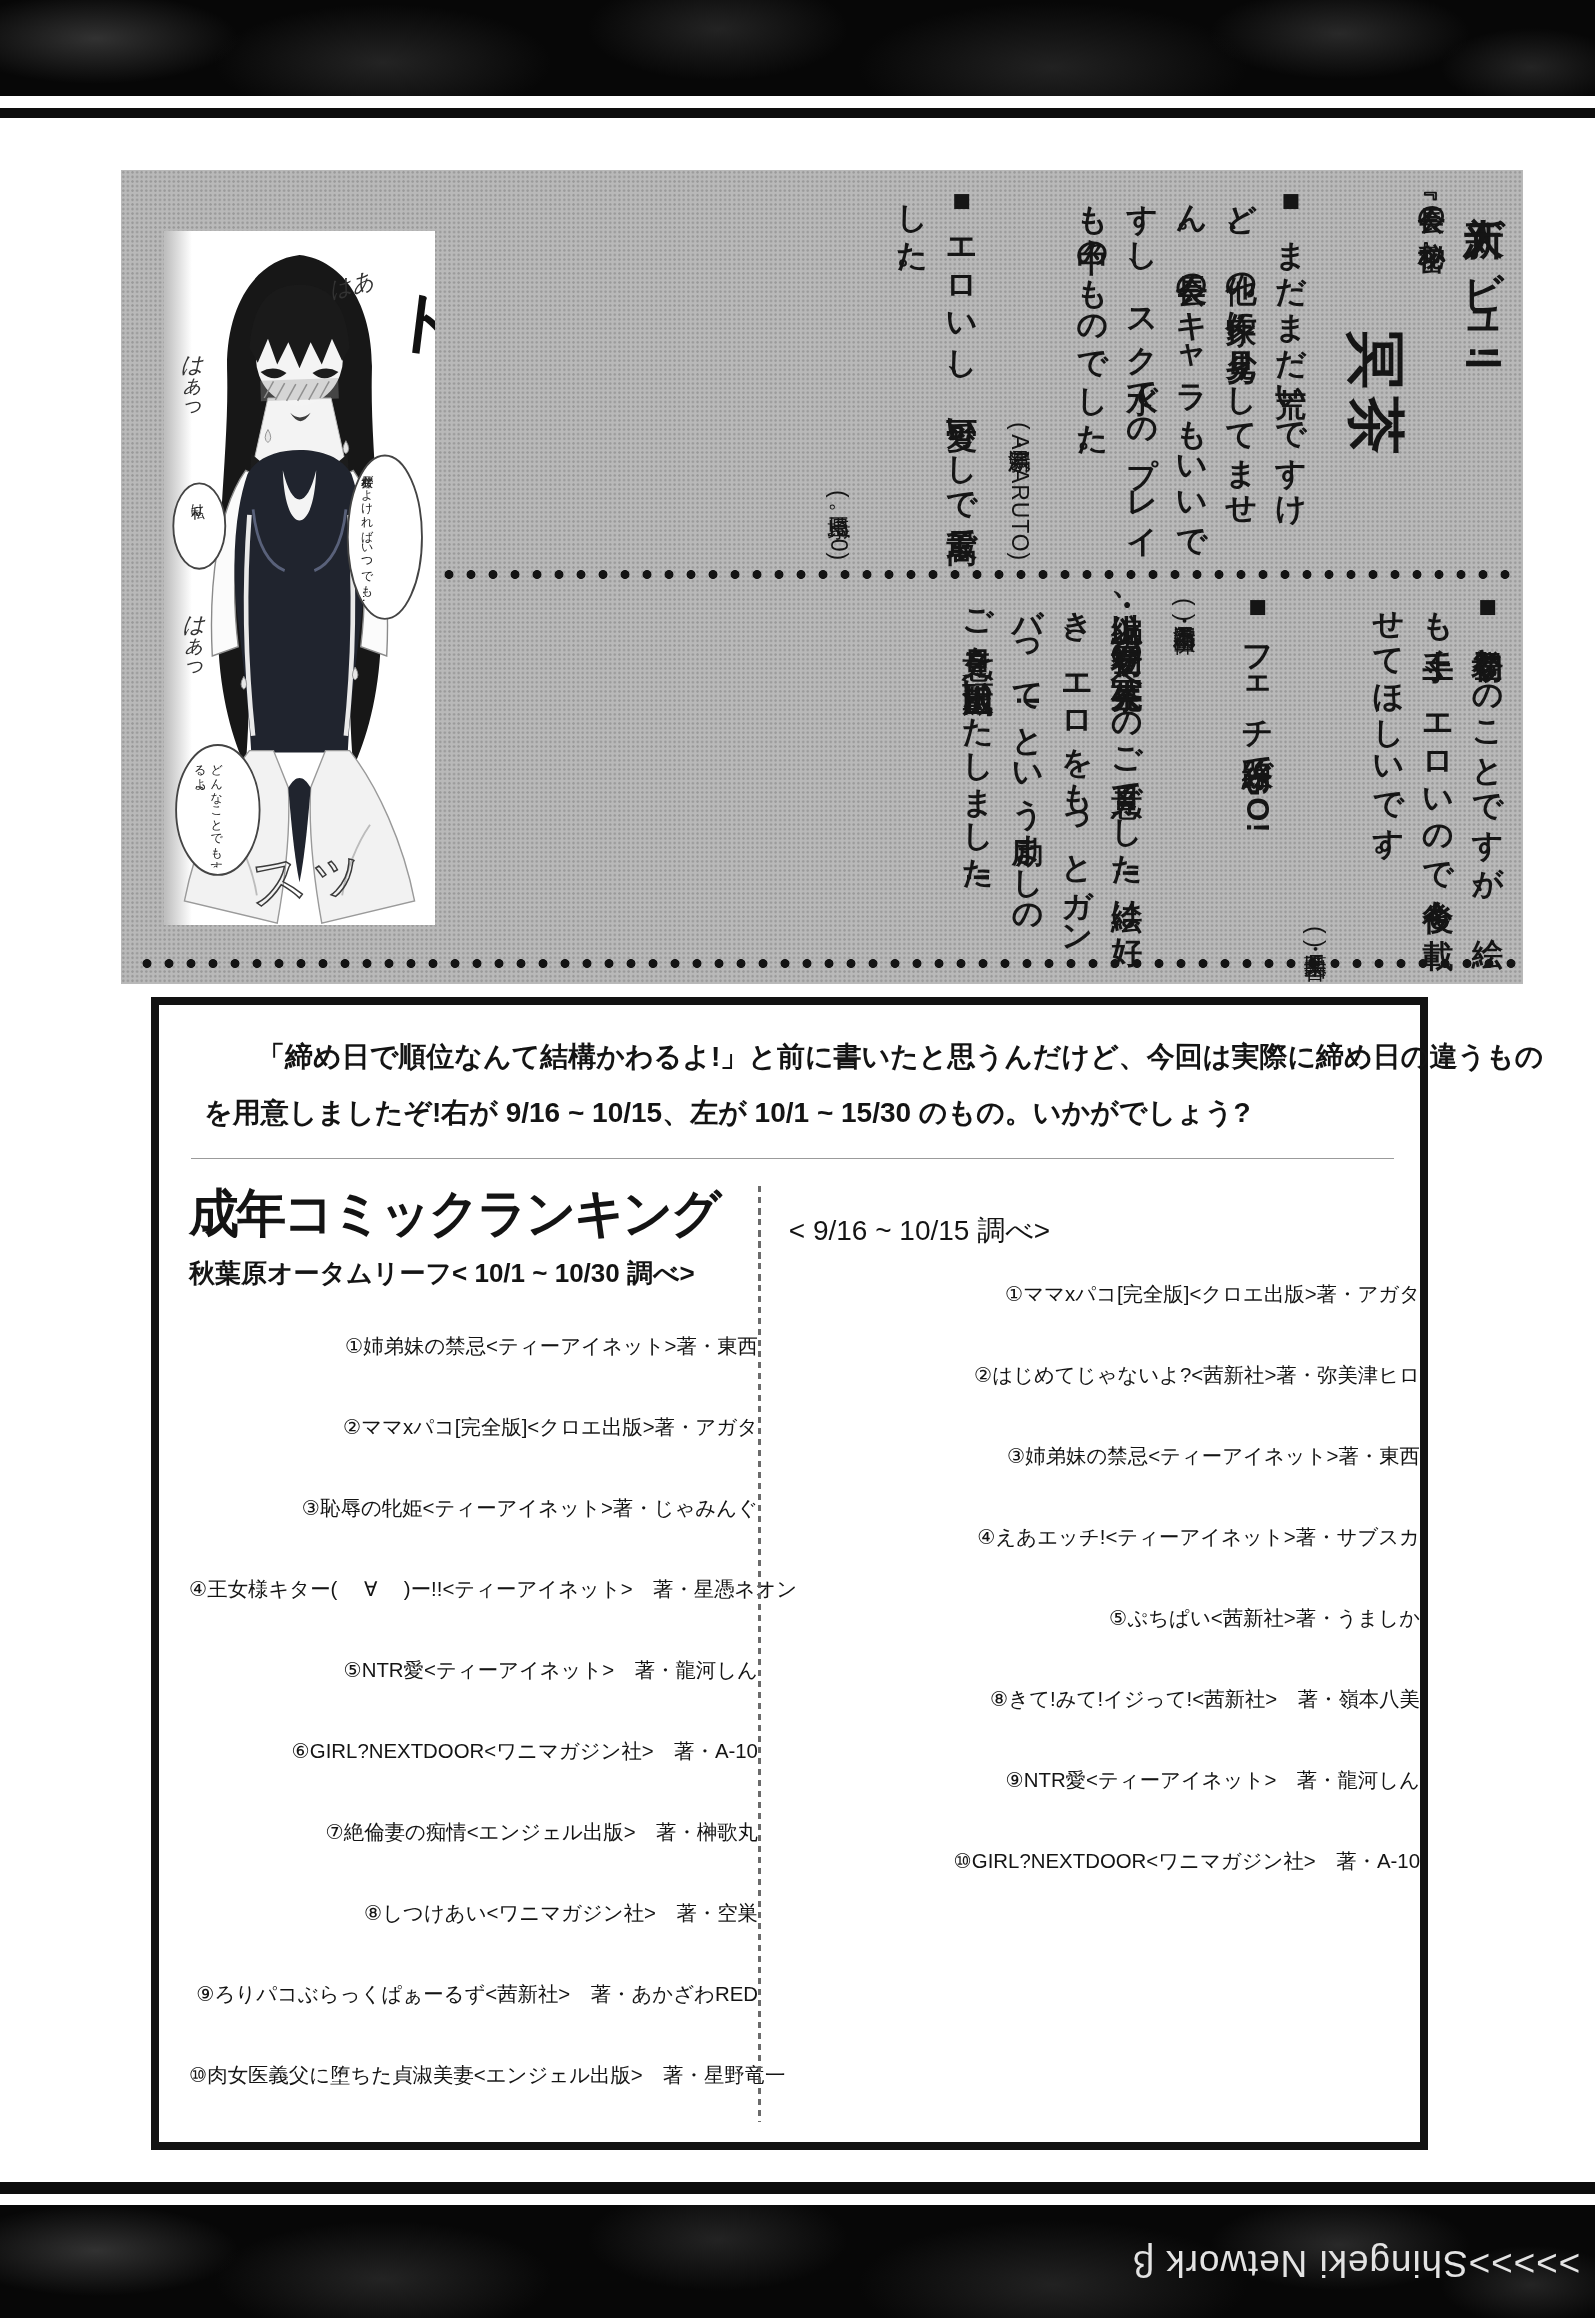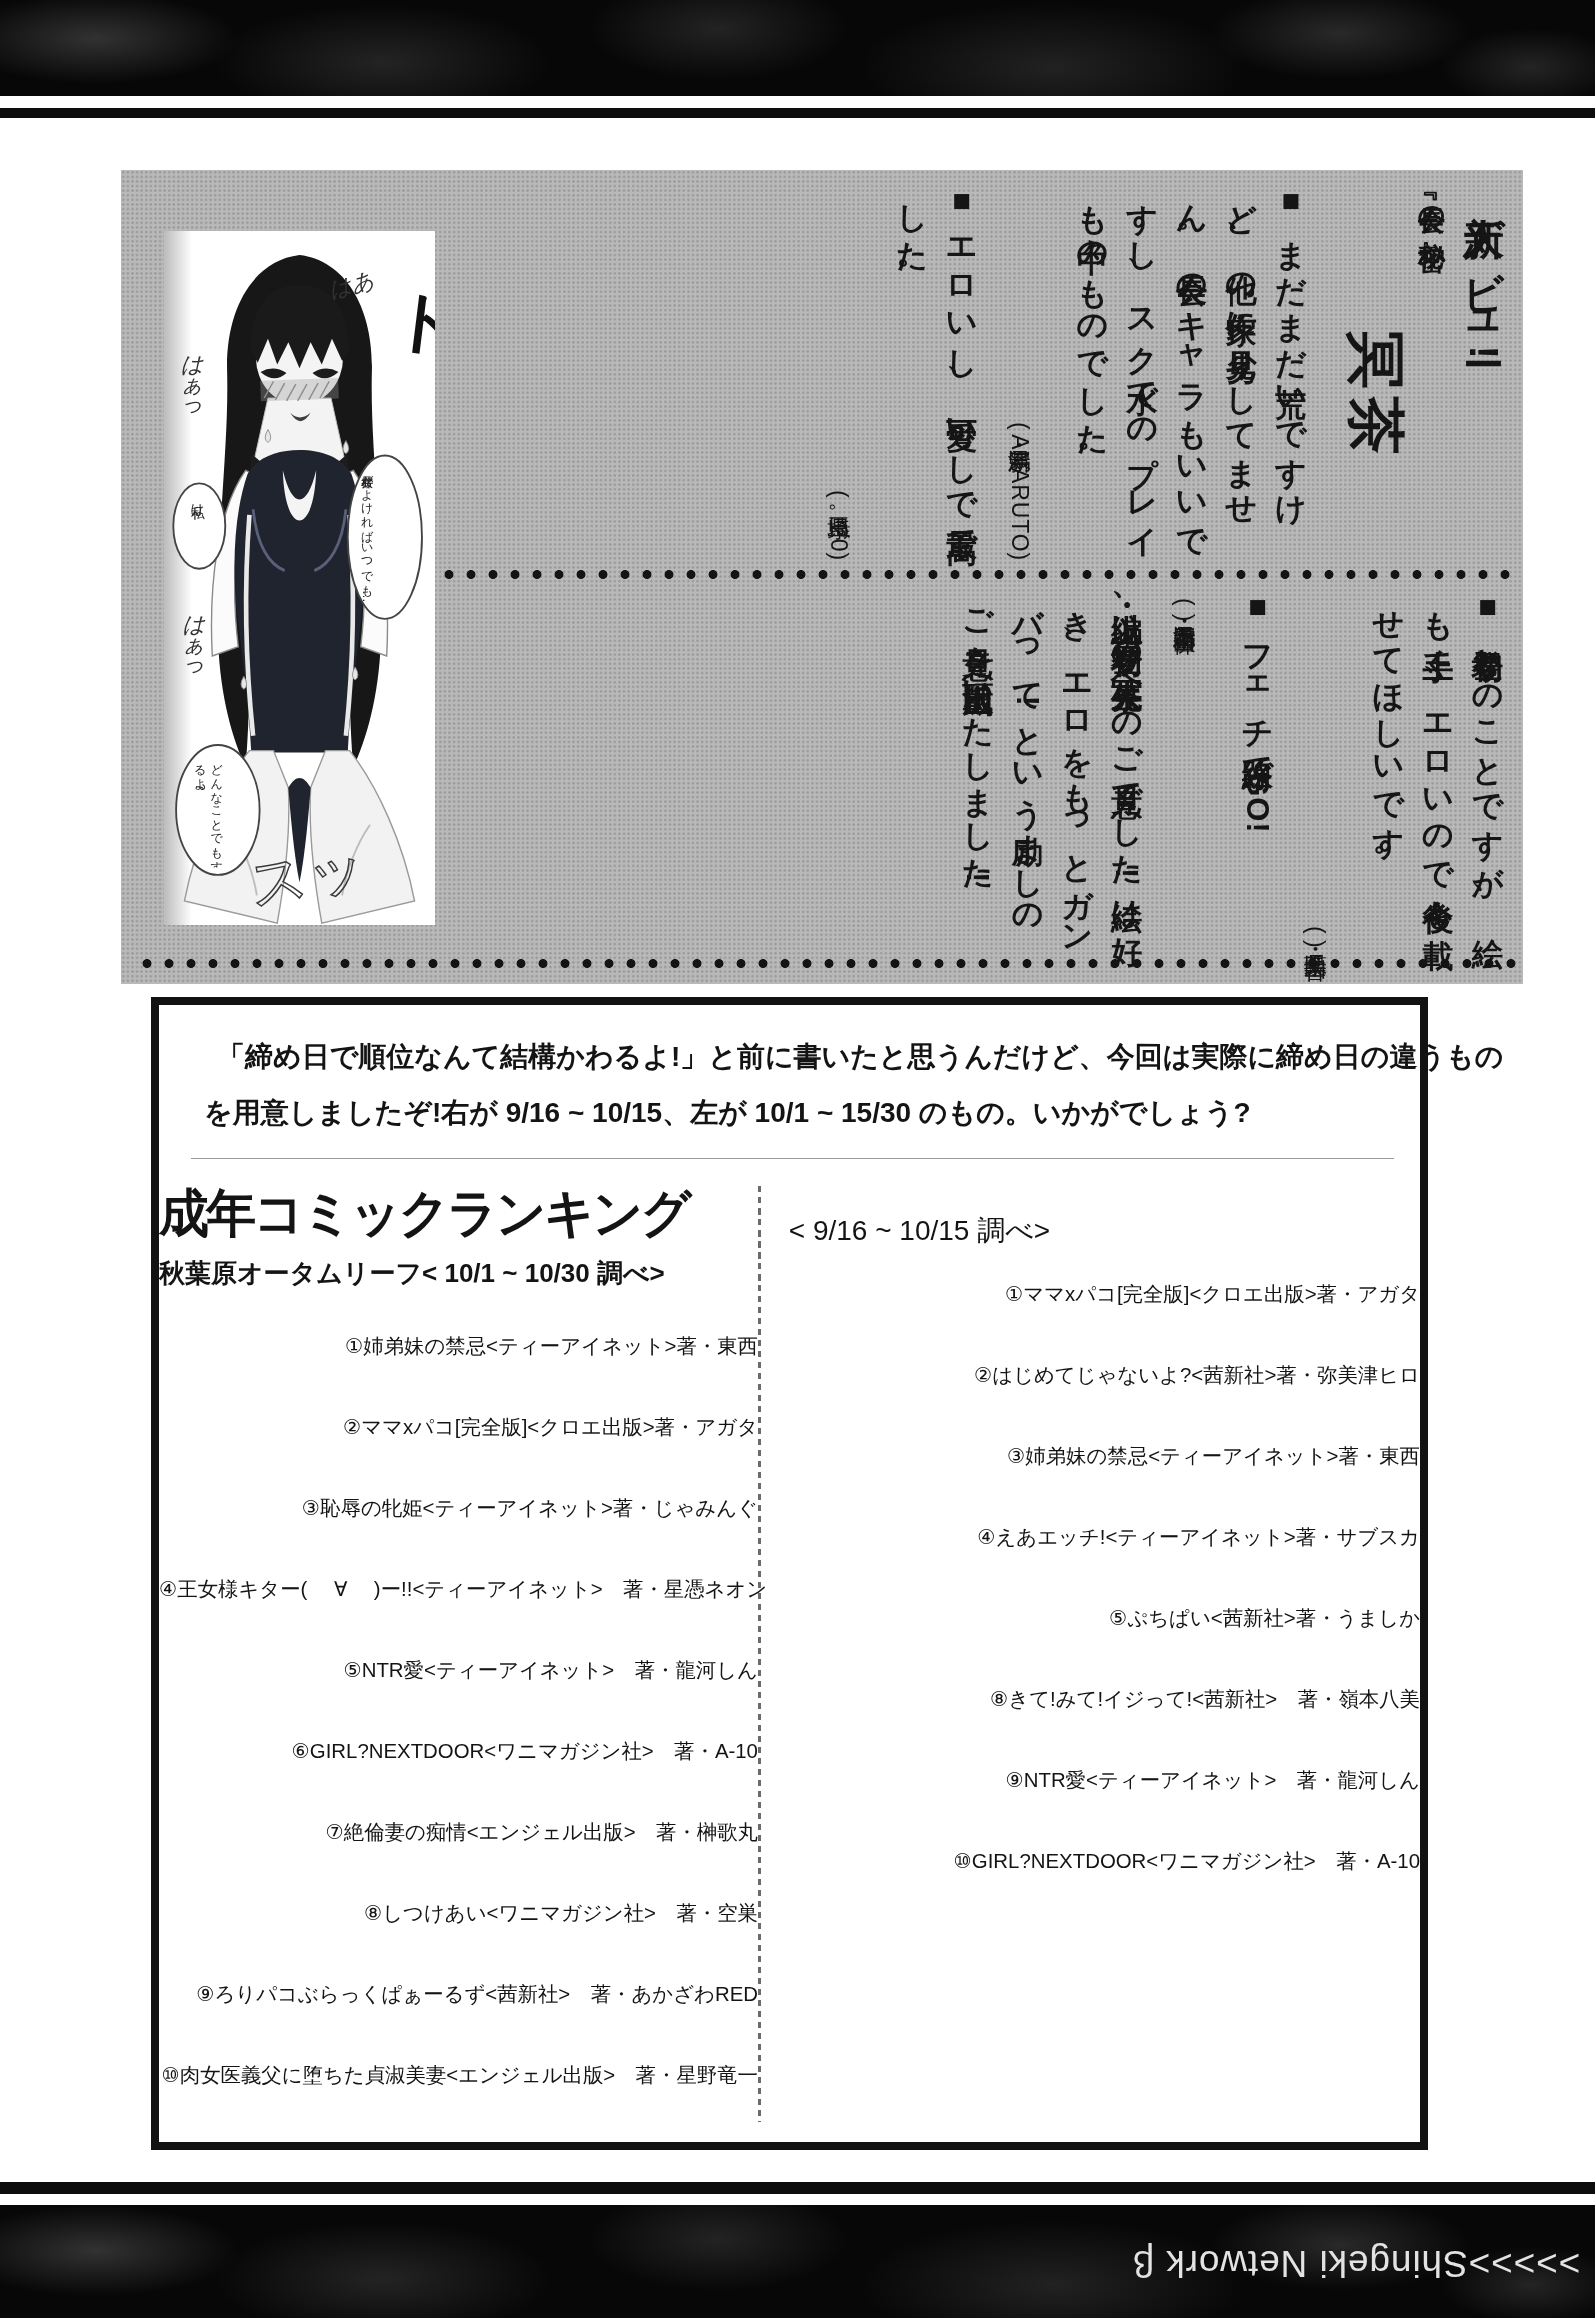--- a/index.html
+++ b/index.html
@@ -70,30 +70,30 @@
   .dotline-1{top:397px;left:317px;right:7.4px;}
   .dotline-2{bottom:13px;left:15px;right:7.4px;}
   
   .ranking-box{
     position:absolute;left:151px;top:997px;width:1277px;height:1153px;
     border:8.3px solid #121212;background:#fff;box-sizing:border-box;
     display:flex;flex-direction:column;
   }
   .intro{margin-top:24px;font-weight:bold;font-size:28px;line-height:2.0;letter-spacing:0;}
   .intro-line{white-space:nowrap;}
-  .intro-line1{margin-left:58px;}
+  .intro-line1{margin-left:98px;}
   .intro-line2{margin-left:45px;}
   .intro-divider{
     height:12px;margin:16.7px 26px 0 32px;
     background-color:#9b9b9b;
     background-image:radial-gradient(circle, rgba(55,55,55,.55) 0.9px, transparent 1.3px);
     background-size:3.7px 3.7px;
   }
   .rank-columns{display:flex;flex:1;margin-top:16.7px;}
-  .rank-col-left{width:47.5%;box-sizing:border-box;}
+  .rank-col-left{width:47.5%;padding-left:30px;box-sizing:border-box;}
   .col-divider{
     width:2.8px;margin-top:11px;margin-bottom:20.4px;
     background:repeating-linear-gradient(to bottom,#6b6b6b 0 6.5px,transparent 6.5px 11px);
   }
   .rank-col-right{flex:1;padding-left:28px;}
   .rank-title{font-size:52px;font-weight:bold;letter-spacing:-2.8px;margin-top:3.7px;white-space:nowrap;transform-origin:left;transform:scaleX(.96);}
   .rank-subtitle{font-size:26px;font-weight:bold;margin-top:7.4px;white-space:nowrap;}
   .rank-header-right{font-size:28px;font-weight:normal;margin-top:37px;white-space:nowrap;}
   .rank-list{margin-top:41px;}
   .rank-list-right{margin-top:30px;}

